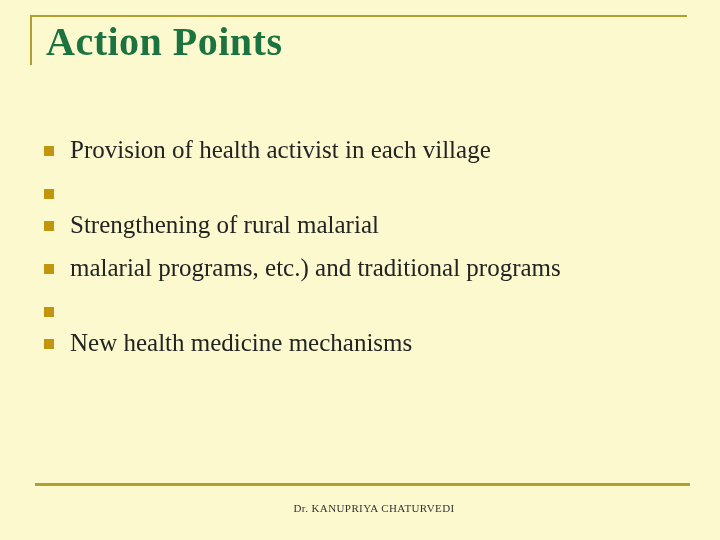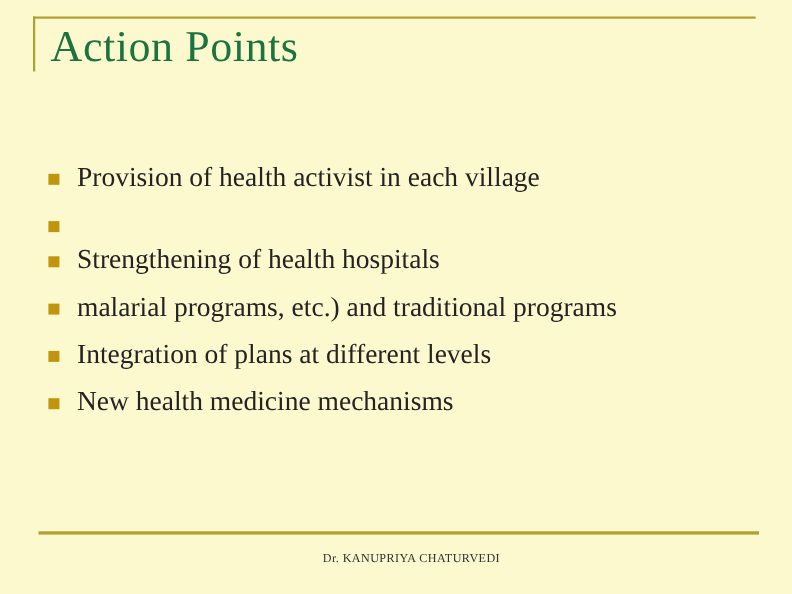--- a/index.html
+++ b/index.html
@@ -30,29 +30,29 @@
     width: 2px;
     height: 50px;
     background: #B1A02F;
   }
   .slide-title {
     position: absolute;
     left: 46px;
     top: 18px;
     margin: 0;
     font-size: 40px;
-    font-weight: 400;
+    font-weight: 700;
     line-height: 48px;
     color: #1B7340;
     letter-spacing: 0.5px;
   }
   .bullet-list {
     position: absolute;
     left: 44px;
-    top: 144px;
+    top: 132px;
     width: 650px;
     margin: 0;
     padding: 0;
     list-style: none;
   }
   .bullet-item {
     display: flex;
     align-items: flex-start;
     margin: 0 0 8px 0;
   }
@@ -106,36 +106,33 @@
       </div>
     </li>
 
     <li class="bullet-item">
       <span class="bullet-marker"></span>
     </li>
 
     <li class="bullet-item">
       <span class="bullet-marker"></span>
       <div class="bullet-text">
-        <div>Strengthening of health hospitals</div>
+        <div>Strengthening of rural malarial</div>
       </div>
     </li>
 
     <li class="bullet-item">
       <span class="bullet-marker"></span>
       <div class="bullet-text">
         <div>malarial programs, etc.) and traditional programs</div>
       </div>
     </li>
 
     <li class="bullet-item">
       <span class="bullet-marker"></span>
-      <div class="bullet-text">
-        <div>Integration of plans at different levels</div>
-      </div>
     </li>
 
     <li class="bullet-item">
       <span class="bullet-marker"></span>
       <div class="bullet-text">
         <div>New health medicine mechanisms</div>
       </div>
     </li>
 
   </ul>

